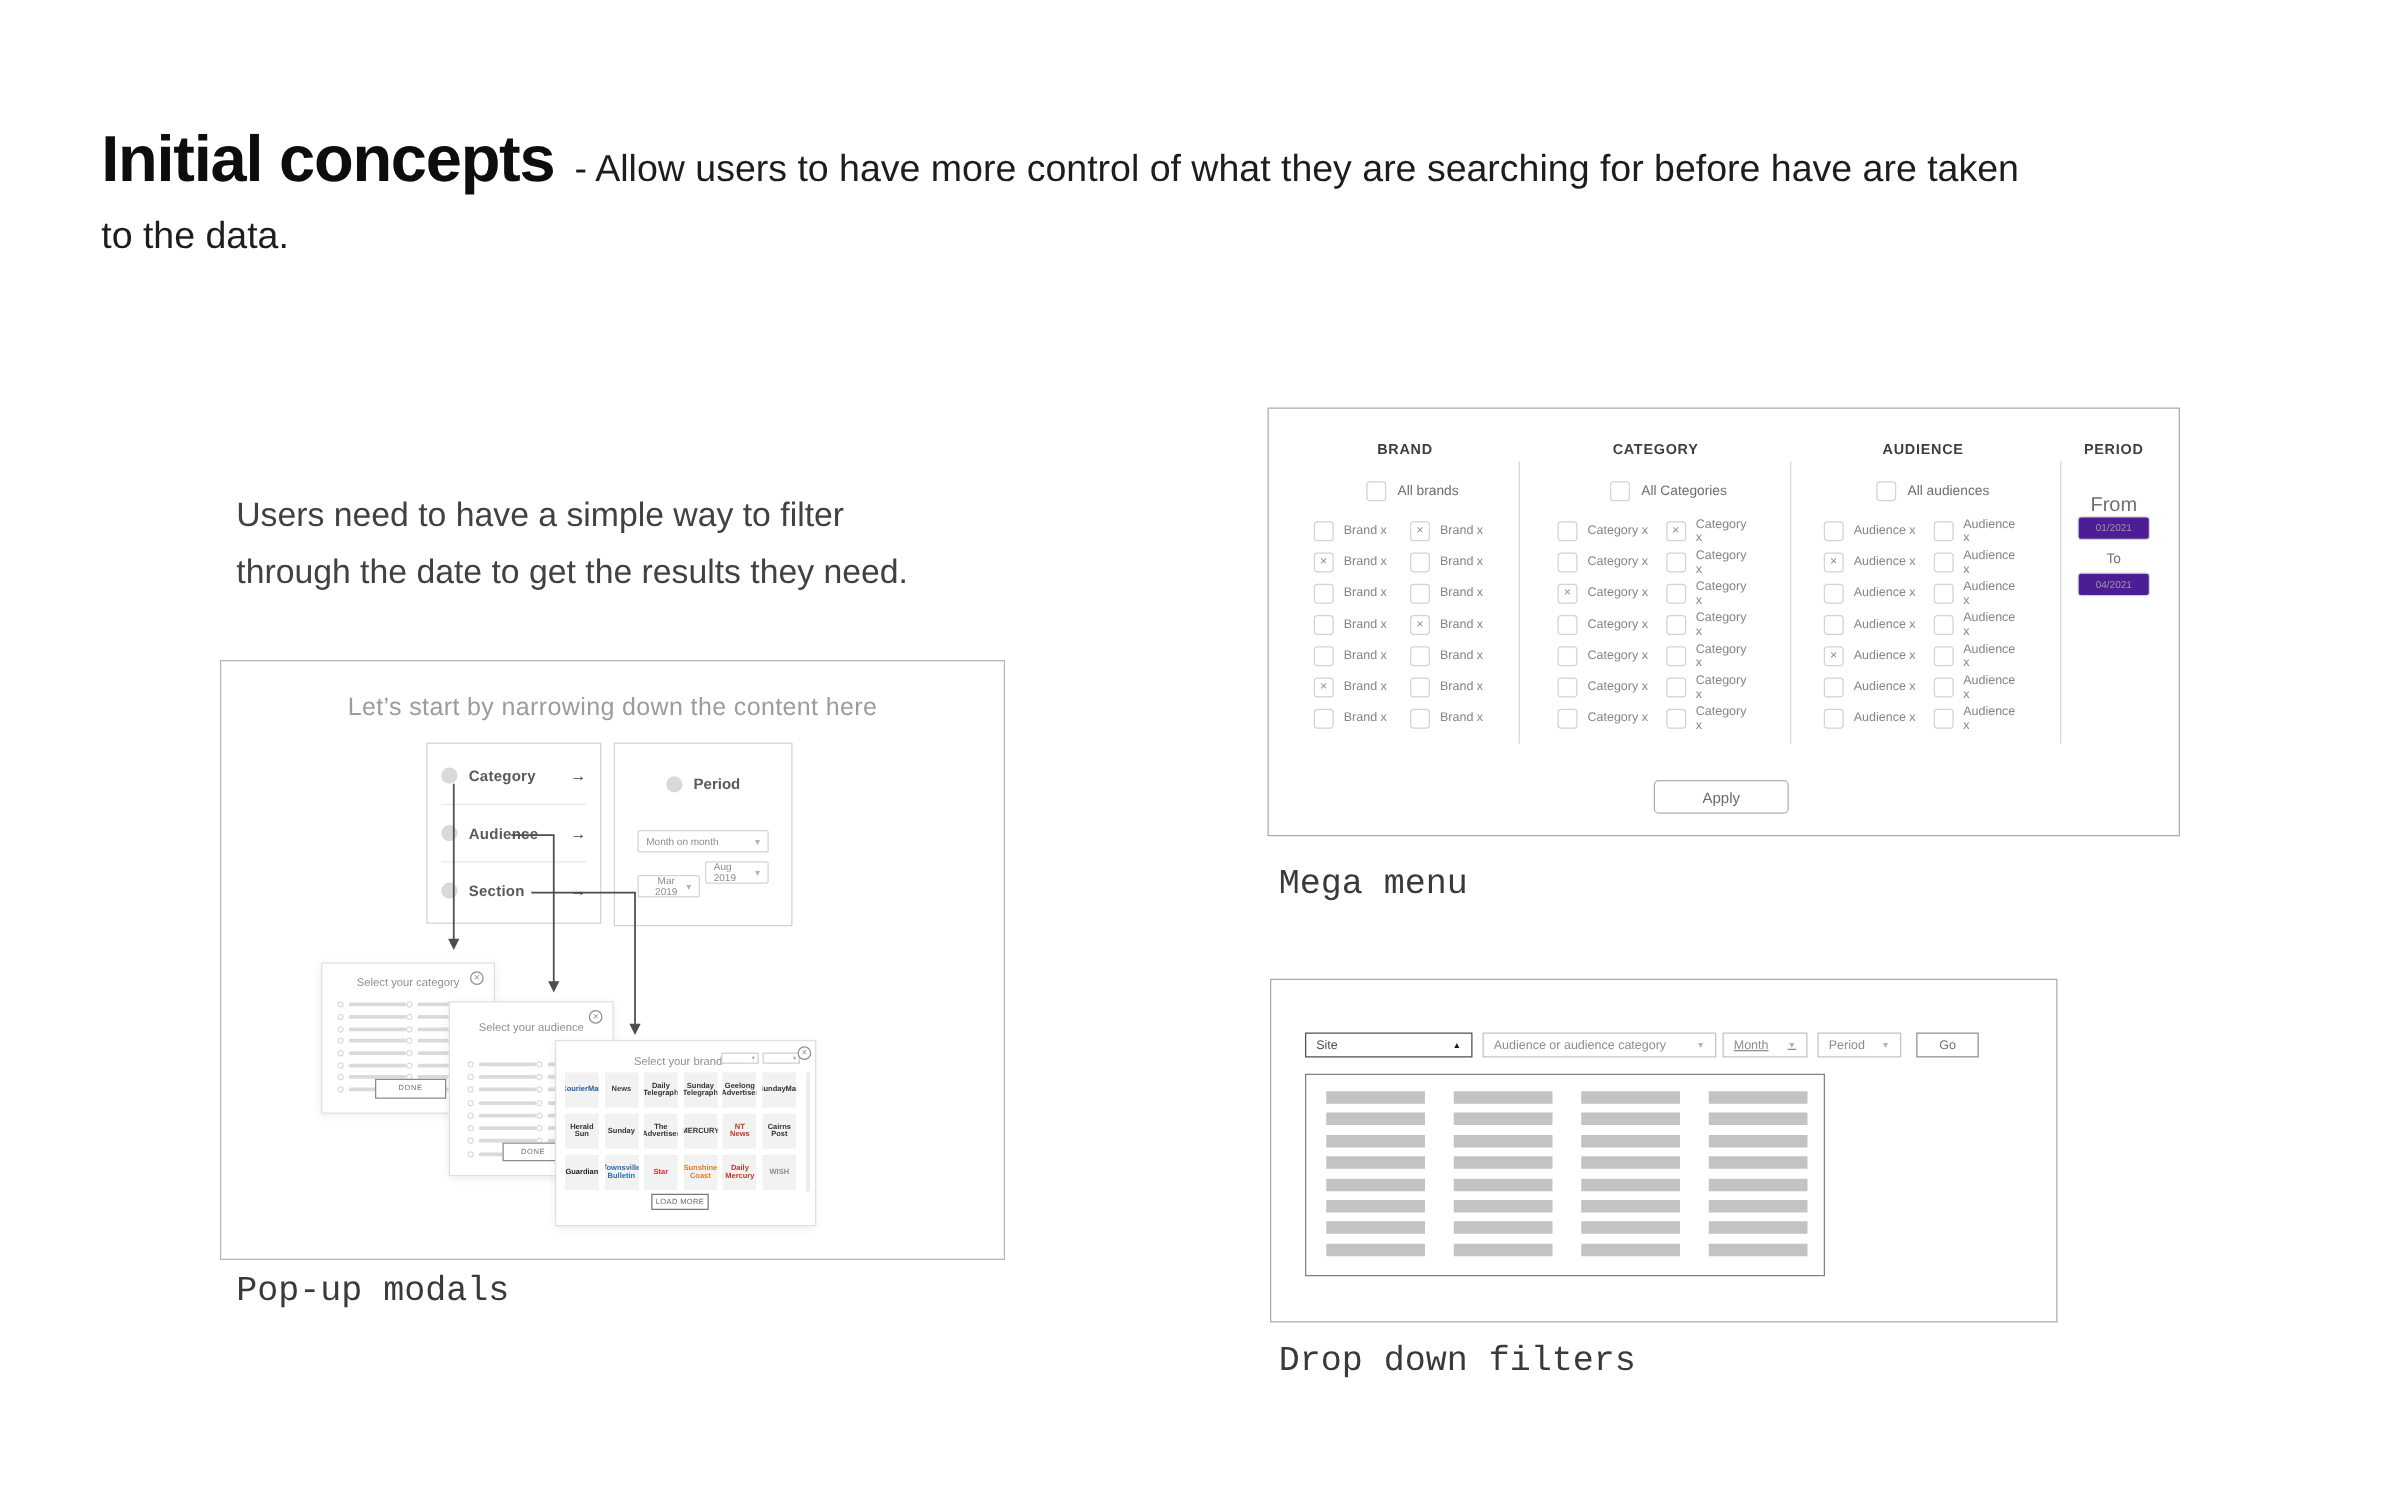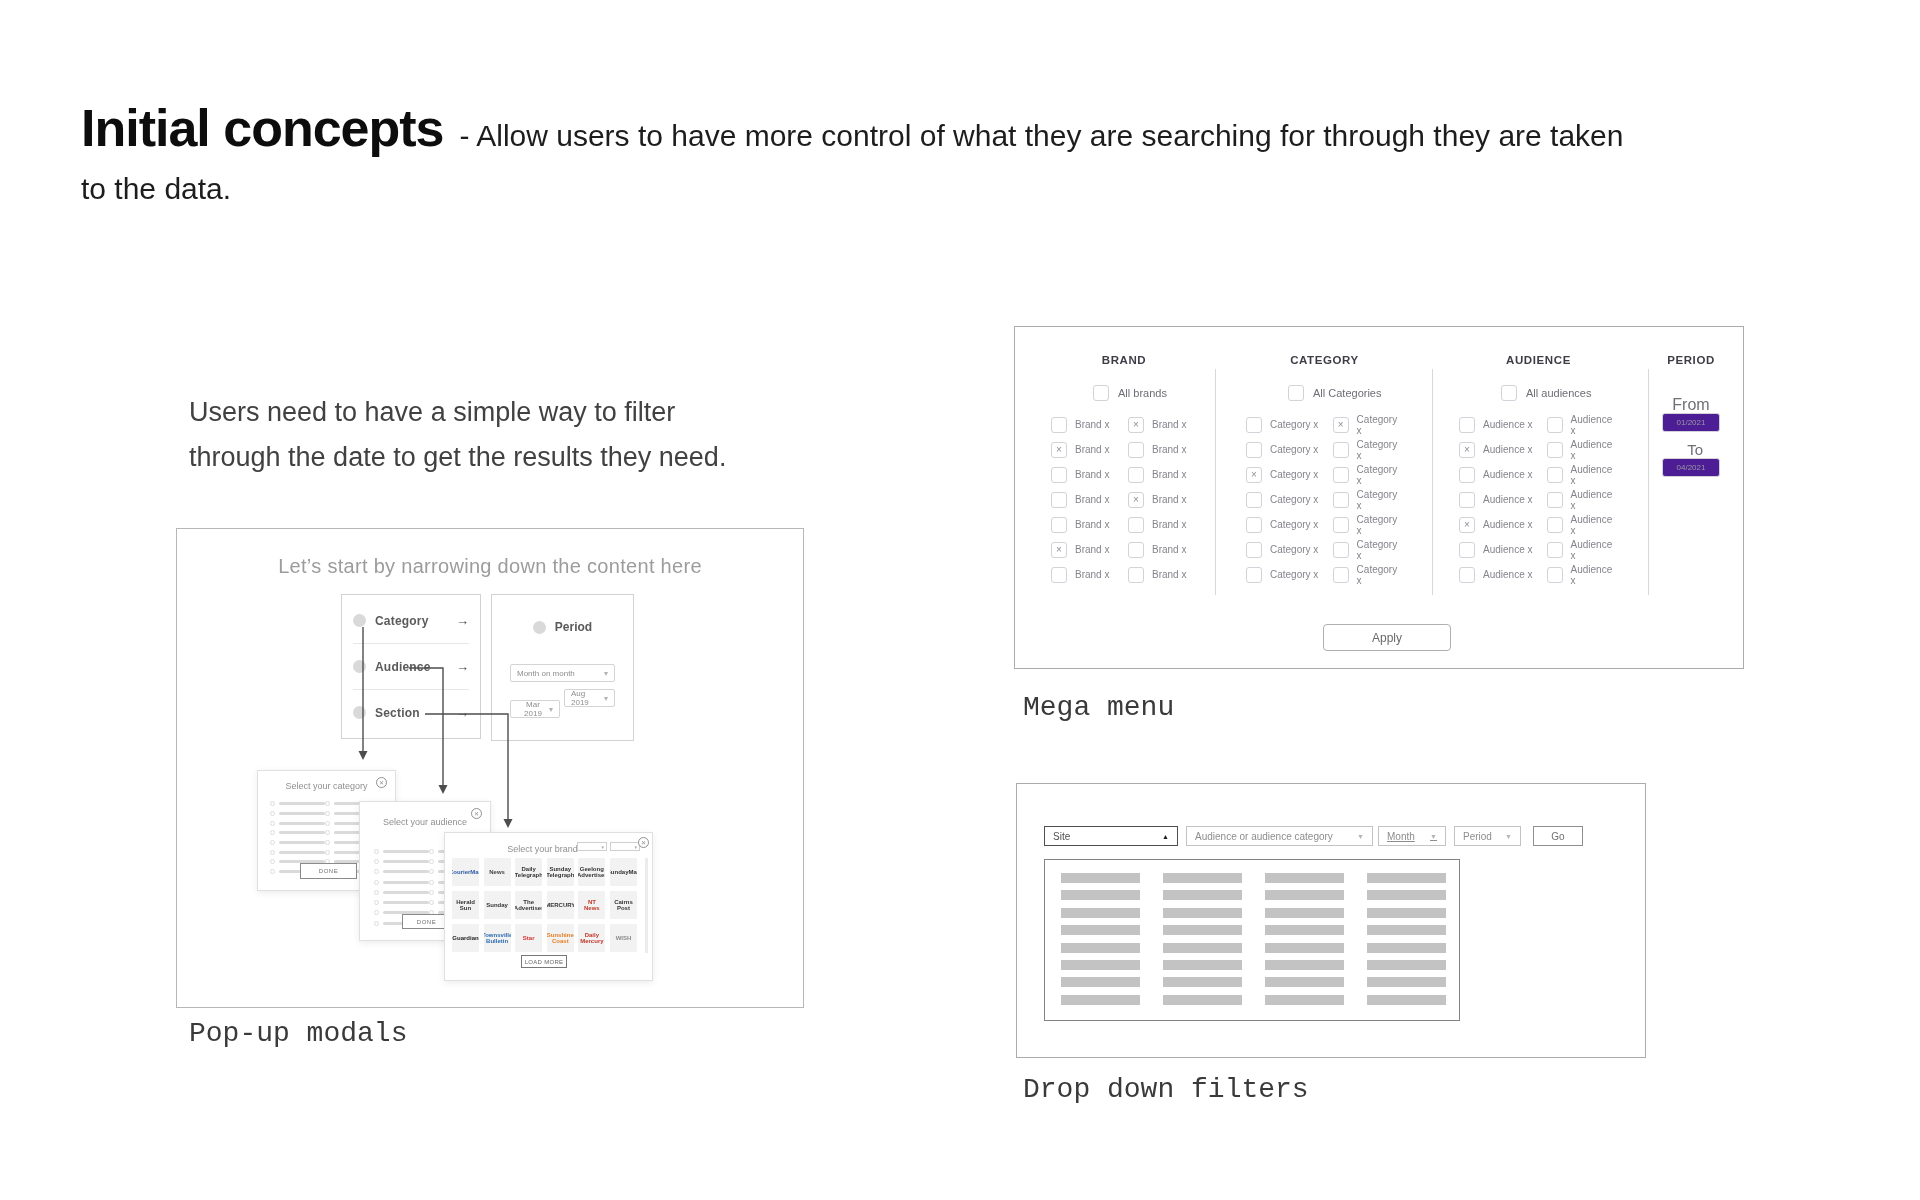--- a/index.html
+++ b/index.html
@@ -81,24 +81,24 @@
   .mm-all{display:flex;align-items:center;gap:9px;margin:19px 0 0 42px;}
   .mm-all-label{font-size:11px;color:#6d6d74;}
   .mm-rows{margin-top:11px;display:flex;flex-direction:column;}
   .mm-row{height:25px;display:flex;align-items:center;}
   .mm-cell{display:flex;align-items:center;gap:8px;}
   .mm-cell.c1{width:var(--c1w);}
   .cb{width:16px;height:16px;border:1px solid #d2d2d8;border-radius:3px;background:#fff;display:flex;align-items:center;justify-content:center;font-size:10px;color:#8f8f97;flex:none;box-sizing:border-box;}
   .mm-label{font-size:10px;color:#84848c;}
   .mm-period-header{position:absolute;left:626px;top:27px;width:100px;text-align:center;font-size:11.5px;font-weight:700;letter-spacing:.6px;color:#3d3d47;}
   .pp-from{position:absolute;left:626px;top:69px;width:100px;text-align:center;font-size:16px;color:#6f6f76;}
-  .pp-to{position:absolute;left:588px;top:114px;width:100px;text-align:right;font-size:15px;color:#6f6f76;}
+  .pp-to{position:absolute;left:626px;top:114px;width:100px;text-align:center;font-size:11px;color:#6f6f76;}
   .pp-input{position:absolute;left:647px;width:58px;height:19px;border:1px solid #d2d2d8;border-radius:3px;display:flex;align-items:center;justify-content:center;font-size:8px;color:#9a9aa0;background:#4c1d95;box-sizing:border-box;}
   .pi1{top:86px;} .pi2{top:131px;}
-  .apply-btn{position:absolute;left:308px;top:297px;width:128px;height:27px;border:1px solid #b0b0b0;border-radius:4px;display:flex;align-items:center;justify-content:center;font-size:12px;color:#6b6b6b;background:#fff;box-sizing:border-box;}
+  .apply-btn{position:absolute;left:308px;top:297px;width:108px;height:27px;border:1px solid #b0b0b0;border-radius:4px;display:flex;align-items:center;justify-content:center;font-size:12px;color:#6b6b6b;background:#fff;box-sizing:border-box;}
 
   
   .dd-box{left:1016px;top:783px;width:628px;height:273px;border-color:#ababab;}
   .dd-select{position:absolute;top:42px;height:20px;border:1px solid #c3c3c3;background:#fff;display:flex;align-items:center;justify-content:space-between;padding:0 8px;font-size:10px;color:#8d8d8d;box-sizing:border-box;}
   .dd-site{left:27px;width:134px;border-color:#4f4f4f;color:#4f4f4f;}
   .dd-aud{left:169px;width:187px;}
   .dd-mon{left:361px;width:68px;text-decoration:underline;}
   .dd-per{left:437px;width:67px;}
   .caret-up{font-size:7px;color:#1a1a1a;}
   .caret-down{font-size:7px;color:#b5b5b5;}
@@ -107,21 +107,21 @@
   .bar{position:absolute;width:79px;height:10px;background:#c3c3c3;}
 </style>
 </head>
 <body>
 
 <div class="canvas">
 
   <div class="header">
     <div class="h-line1">
       <span class="h1">Initial concepts</span>
-      <span class="sub">- Allow users to have more control of what they are searching for through they are taken</span>
+      <span class="sub">- Allow users to have more control of what they are searching for before have are taken</span>
     </div>
     <div class="sub line2">to the data.</div>
   </div>
 
   <div class="intro">
     <div>Users need to have a simple way to filter</div>
     <div>through the date to get the results they need.</div>
   </div>
 
   <div class="wirebox popup-box">

